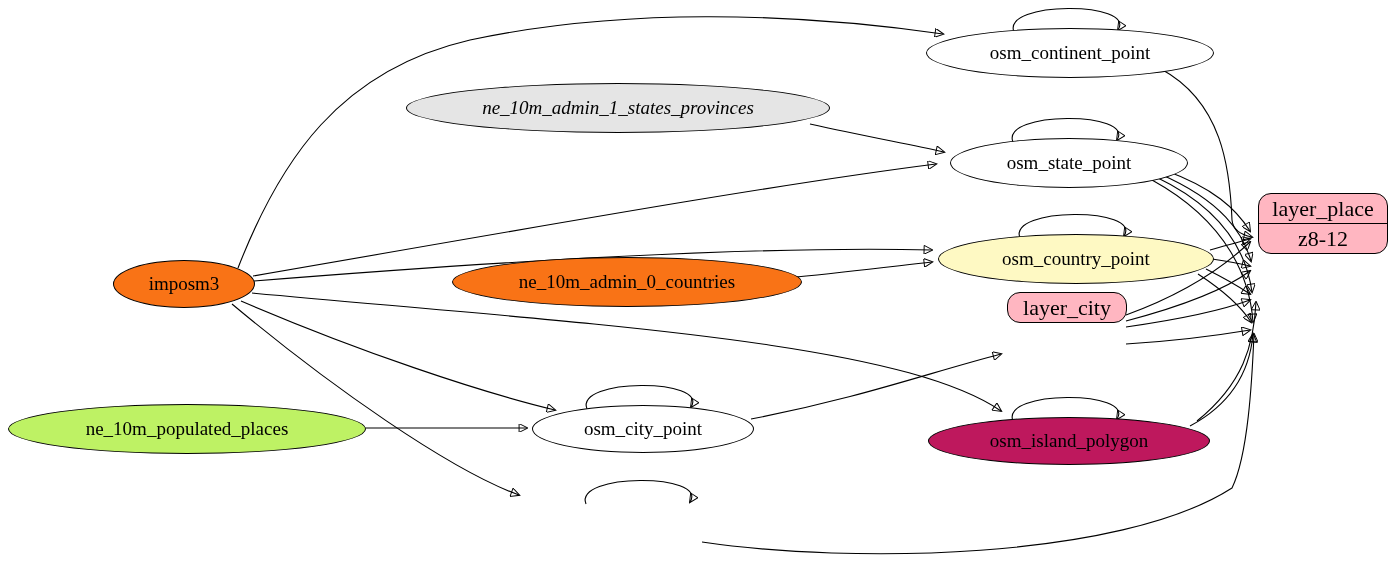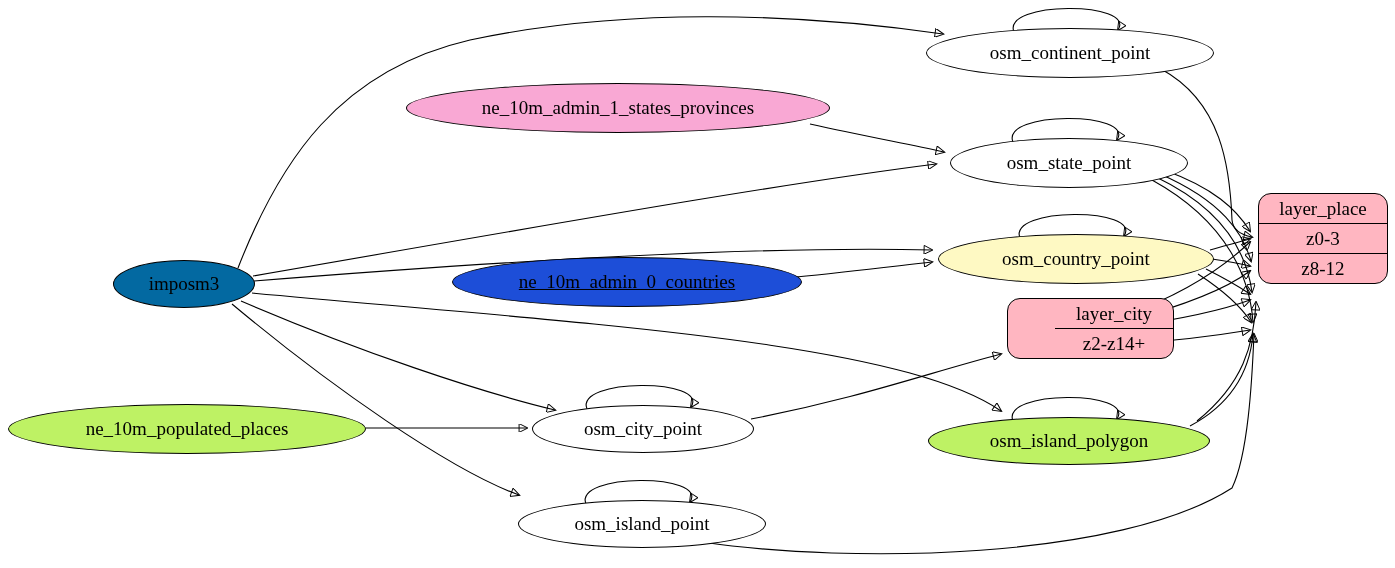--- a/index.html
+++ b/index.html
@@ -27,36 +27,36 @@
     background:#ffb6c1;
     border:1.6px solid #000;
     border-radius:13px;
     overflow:hidden;
     padding:0;
   }
   .record .rrow{
     height:29px;
     display:flex;align-items:center;justify-content:center;
     border-top:1.2px solid #000;
-    font-size:19px;
+    font-size:22px;
   }
   .record .rrow:first-child{border-top:none;}
 
   
   #n-imposm3      {left:113px; top:260px; width:140px; height:46px;}
   #n-ne1          {left:406px; top:83px;  width:422px; height:48px;}
   #n-ne0          {left:452px; top:257px; width:348px; height:48px;}
   #n-nepop        {left:8px;   top:404px; width:356px; height:48px;}
   #n-continent    {left:926px; top:28px;  width:286px; height:48px;}
   #n-state        {left:950px; top:138px; width:236px; height:48px;}
   #n-country      {left:938px; top:234px; width:274px; height:48px;}
   #n-city         {left:532px; top:405px; width:220px; height:46px;}
   #n-islandpt     {left:518px; top:500px; width:246px; height:46px;}
   #n-islandpoly   {left:928px; top:417px; width:280px; height:46px;}
-  #n-layercity    {left:1007px;top:298px; width:118px;padding-left:47px;}
+  #n-layercity    {left:1007px;top:292px; width:118px;}
   #n-layerplace   {left:1258px;top:193px; width:128px;}
 </style>
 </head>
 <body>
 
 <div class="diagram">
 
   <svg class="edges" id="edge-layer" viewBox="0 0 1395 568" xmlns="http://www.w3.org/2000/svg">
     <defs>
       <marker id="arrow" viewBox="0 0 10 10" refX="9" refY="5" markerWidth="10" markerHeight="8" orient="auto-start-reverse">
@@ -92,29 +92,29 @@
         <path d="M1126,315 C1192,291 1228,263 1250,242" marker-end="url(#arrow)"></path>
         <path d="M1126,321 C1194,303 1230,286 1250,271" marker-end="url(#arrow)"></path>
         <path d="M1126,327 C1196,317 1231,307 1250,300" marker-end="url(#arrow)"></path>
         <path d="M1126,344 C1192,340 1226,334 1250,330" marker-end="url(#arrow)"></path>
         <path d="M1197,421 C1243,384 1254,345 1256,302" marker-end="url(#arrow)"></path>
         <path d="M1190,426 C1235,402 1250,368 1253,334" marker-end="url(#arrow)"></path>
         <path d="M702,542 C850,564 1120,560 1232,488 C1248,455 1252,382 1254,334" marker-end="url(#arrow)"></path>
       </g>
   </svg>
 
-  <div class="node ellipse" id="n-imposm3" style="background: #0369a1;">
+  <div class="node ellipse" id="n-imposm3" style="background: #f97316;">
     <span>imposm3</span>
   </div>
 
-  <div class="node ellipse" id="n-ne1" style="background: #f9a8d4;">
+  <div class="node ellipse" id="n-ne1" style="background: #e5e5e5; font-style: italic;">
     <span>ne_10m_admin_1_states_provinces</span>
   </div>
 
-  <div class="node ellipse" id="n-ne0" style="background: #1d4ed8; text-decoration: underline;">
+  <div class="node ellipse" id="n-ne0" style="background: #f97316;">
     <span>ne_10m_admin_0_countries</span>
   </div>
 
   <div class="node ellipse" id="n-nepop" style="background: #bef264;">
     <span>ne_10m_populated_places</span>
   </div>
 
   <div class="node ellipse" id="n-state" style="background: rgb(255, 255, 255);">
     <span>osm_state_point</span>
   </div>
@@ -124,32 +124,27 @@
   </div>
 
   <div class="node ellipse" id="n-country" style="background: #fef9c3;">
     <span>osm_country_point</span>
   </div>
 
   <div class="node ellipse" id="n-city" style="background: rgb(255, 255, 255);">
     <span>osm_city_point</span>
   </div>
 
-  <div class="node ellipse" id="n-islandpt" style="background: rgb(255, 255, 255);">
-    <span>osm_island_point</span>
-  </div>
 
-  <div class="node ellipse" id="n-islandpoly" style="background: #bef264;">
+  <div class="node ellipse" id="n-islandpoly" style="background: #be185d;">
     <span>osm_island_polygon</span>
   </div>
 
   <div class="node record" id="n-layercity" style="background: rgb(255, 182, 193);">
     <div class="rrow">layer_city</div>
-    <div class="rrow">z2-z14+</div>
   </div>
 
   <div class="node record" id="n-layerplace" style="background: rgb(255, 182, 193);">
     <div class="rrow">layer_place</div>
-    <div class="rrow">z0-3</div>
     <div class="rrow">z8-12</div>
   </div>
 
 </div>
 
 </body></html>

